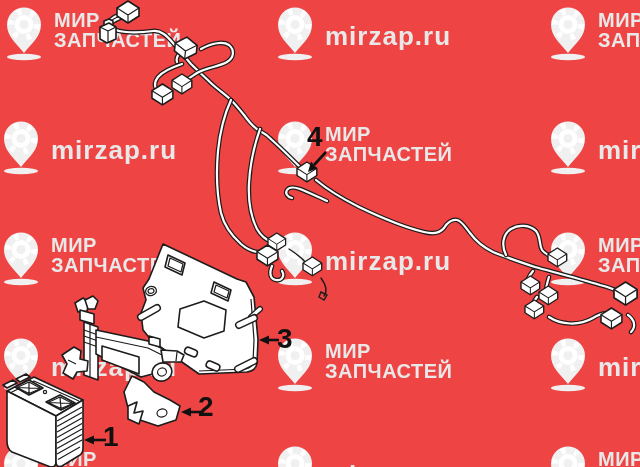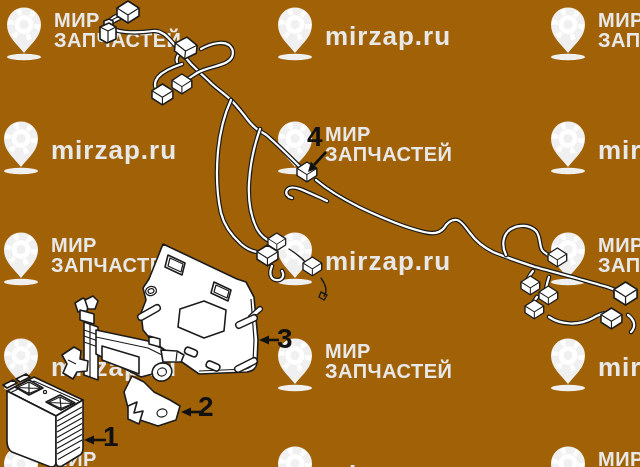--- a/index.html
+++ b/index.html
@@ -1,16 +1,16 @@
 <!DOCTYPE html>
 <html style="--wmt: #e8e8e8; --wmi: #f0f0f0;"><head>
 <meta charset="utf-8">
 <style>
   html,body{margin:0;padding:0;background:#fff;}
-  .stage{position:relative;width:640px;height:467px;background:#a16207;overflow:hidden;
+  .stage{position:relative;width:640px;height:467px;background:#ef4444;overflow:hidden;
          font-family:"Liberation Sans",sans-serif;}
   
   #wm-layer{position:absolute;inset:0;z-index:0;}
   .wm{position:absolute;display:flex;align-items:flex-start;gap:7px;width:220px;pointer-events:none;}
   .wm-text{font-weight:700;color:var(--wmt,#e8e8e8);}
   .wm-text.brand{font-size:20px;line-height:20px;letter-spacing:.5px;margin-top:7px;}
   .wm-text.domain{font-size:26px;line-height:26px;letter-spacing:1px;margin-top:20px;}
   .wmp{fill:var(--wmi,#f0f0f0);}
   .wmw{fill:#ffffff;}
   .wmseg{fill:none;stroke:#ffffff;stroke-width:6;stroke-dasharray:4.5 9.2;}

